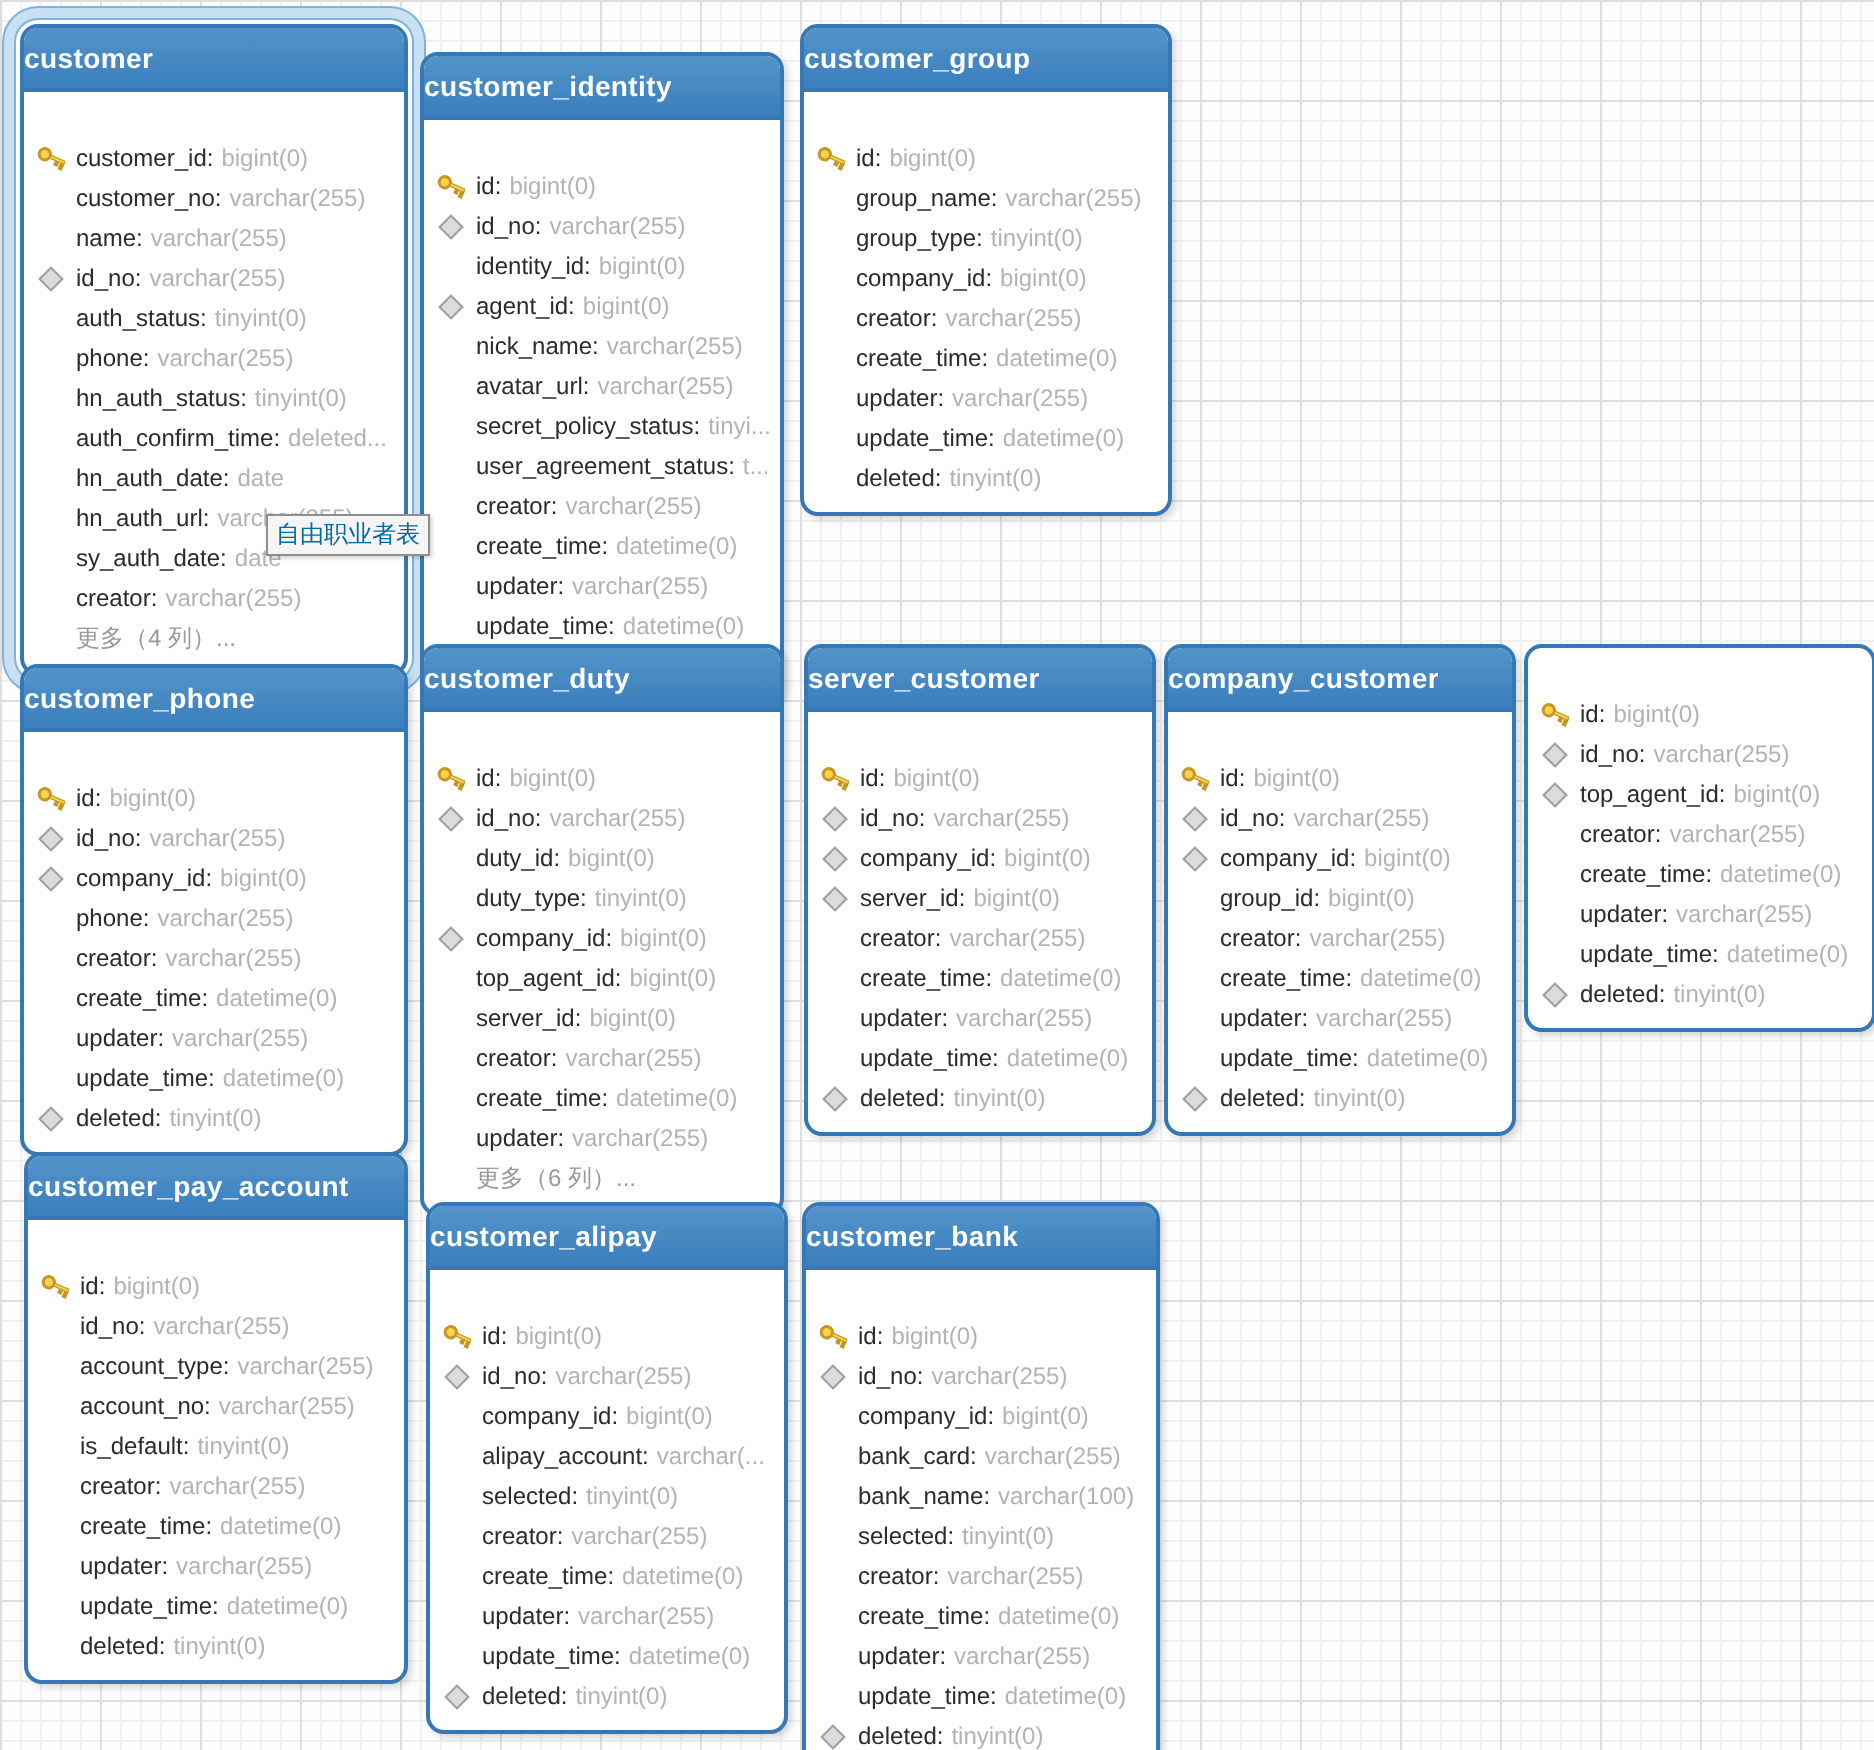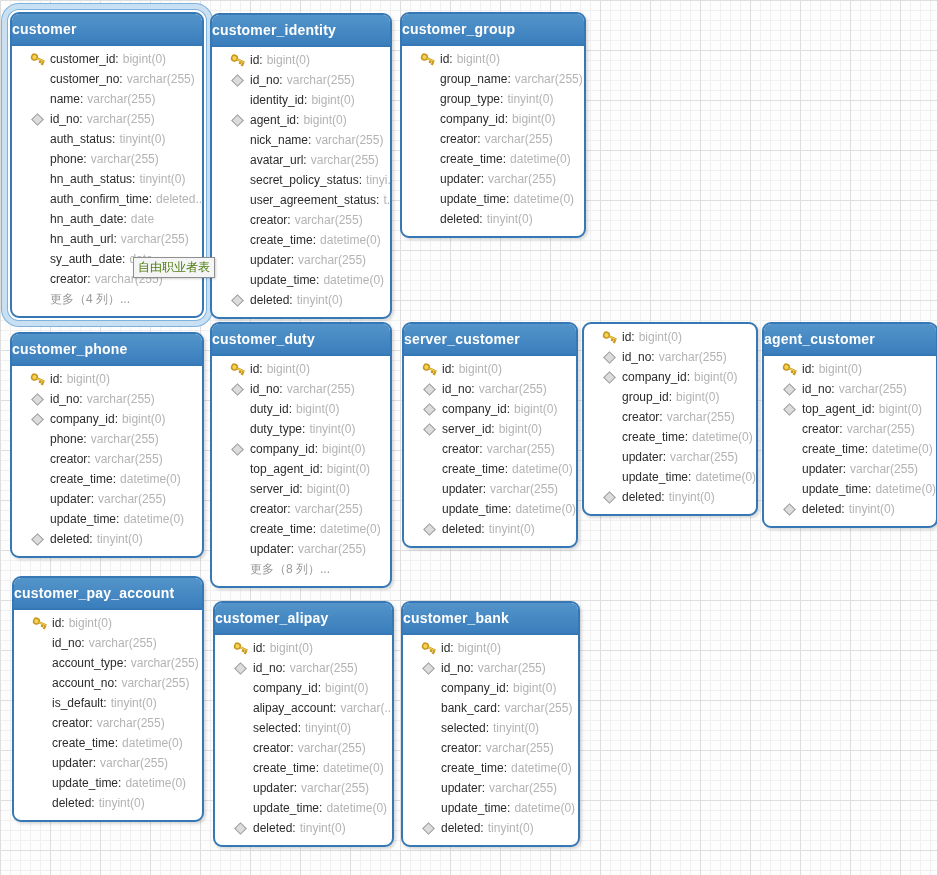--- a/index.html
+++ b/index.html
@@ -55,21 +55,21 @@
     height:30px;
     background:linear-gradient(180deg,var(--header-blue-top) 0%,var(--header-blue-bottom) 100%);
     border-bottom:2px solid var(--table-border);
     display:flex;align-items:center;justify-content:flex-start;
   }
   .table-title{
     color:#ffffff;font-weight:bold;font-size:14px;
     white-space:nowrap;overflow:hidden;
     letter-spacing:0.2px;
   }
-  .table-body{padding:3px 0 7px 12px;}
+  .table-body{padding:3px 0 7px 0;margin-top:20px;}
   .field-row{
     height:20px;line-height:20px;
     display:flex;align-items:center;
     white-space:nowrap;overflow:hidden;
     font-size:12px;
   }
   .icon-cell{
     width:26px;min-width:26px;height:20px;
     display:flex;align-items:center;justify-content:center;
   }
@@ -82,21 +82,21 @@
   }
   .field-name{color:var(--field-name-color);}
   .field-type{color:var(--field-type-color);margin-left:4px;}
   .more-label{color:var(--more-color);}
   #tooltip{
     position:absolute;z-index:20;
     background:var(--tooltip-bg);
     border:1px solid var(--tooltip-border);
     font-size:12px;line-height:17px;
     padding:1px 4px;
-    color:#4d7c0f;
+    color:#0369a1;
     box-shadow:1px 1px 2px rgba(0,0,0,0.18);
     white-space:nowrap;
   }
 </style>
 </head>
 <body>
 
 <div id="canvas">
   <div id="tables-layer">
       <div class="table selected" style="left: 10px; top: 12px; width: 190px;">
@@ -173,21 +173,21 @@
             <span class="icon-cell"></span>
             <span class="field-name">creator:</span>
             <span class="field-type">varchar(255)</span>
           </div>
           <div class="field-row">
             <span class="icon-cell"></span>
             <span class="more-label">更多（4 列）...</span>
           </div>
         </div>
       </div>
-      <div class="table" style="left: 210px; top: 13px; width: 178px;">
+      <div class="table" style="left: 210px; top: 26px; width: 178px;">
         <div class="table-header">
           <span class="table-title">customer_identity</span>
         </div>
         <div class="table-body">
           <div class="field-row">
             <span class="icon-cell">
               <svg viewBox="0 0 18 18" class="key-icon-svg">
                 <g transform="rotate(24 9 9)">
                   <circle cx="5" cy="8" r="3" fill="var(--key-gold)" stroke="var(--key-outline)" stroke-width="1.6"></circle>
                   <path d="M8 8 L16.5 8 M12.5 8 L12.5 11.5 M15.5 8 L15.5 12.5" stroke="var(--key-outline)" stroke-width="2.4" fill="none"></path>
@@ -454,21 +454,21 @@
             <span class="field-name">create_time:</span>
             <span class="field-type">datetime(0)</span>
           </div>
           <div class="field-row">
             <span class="icon-cell"></span>
             <span class="field-name">updater:</span>
             <span class="field-type">varchar(255)</span>
           </div>
           <div class="field-row">
             <span class="icon-cell"></span>
-            <span class="more-label">更多（8 列）...</span>
+            <span class="more-label">更多（6 列）...</span>
           </div>
         </div>
       </div>
       <div class="table" style="left: 402px; top: 322px; width: 172px;">
         <div class="table-header">
           <span class="table-title">server_customer</span>
         </div>
         <div class="table-body">
           <div class="field-row">
             <span class="icon-cell">
@@ -527,20 +527,23 @@
           <div class="field-row">
             <span class="icon-cell">
               <span class="diamond-icon"></span>
             </span>
             <span class="field-name">deleted:</span>
             <span class="field-type">tinyint(0)</span>
           </div>
         </div>
       </div>
       <div class="table" style="left: 582px; top: 322px; width: 172px;">
+        <div class="table-header">
+          <span class="table-title">company_customer</span>
+        </div>
         <div class="table-body">
           <div class="field-row">
             <span class="icon-cell">
               <svg viewBox="0 0 18 18" class="key-icon-svg">
                 <g transform="rotate(24 9 9)">
                   <circle cx="5" cy="8" r="3" fill="var(--key-gold)" stroke="var(--key-outline)" stroke-width="1.6"></circle>
                   <path d="M8 8 L16.5 8 M12.5 8 L12.5 11.5 M15.5 8 L15.5 12.5" stroke="var(--key-outline)" stroke-width="2.4" fill="none"></path>
                   <path d="M8.5 8 L16 8" stroke="var(--key-gold)" stroke-width="1" fill="none"></path>
                 </g>
               </svg>
@@ -590,23 +593,20 @@
           <div class="field-row">
             <span class="icon-cell">
               <span class="diamond-icon"></span>
             </span>
             <span class="field-name">deleted:</span>
             <span class="field-type">tinyint(0)</span>
           </div>
         </div>
       </div>
       <div class="table" style="left: 762px; top: 322px; width: 172px;">
-        <div class="table-header">
-          <span class="table-title">agent_customer</span>
-        </div>
         <div class="table-body">
           <div class="field-row">
             <span class="icon-cell">
               <svg viewBox="0 0 18 18" class="key-icon-svg">
                 <g transform="rotate(24 9 9)">
                   <circle cx="5" cy="8" r="3" fill="var(--key-gold)" stroke="var(--key-outline)" stroke-width="1.6"></circle>
                   <path d="M8 8 L16.5 8 M12.5 8 L12.5 11.5 M15.5 8 L15.5 12.5" stroke="var(--key-outline)" stroke-width="2.4" fill="none"></path>
                   <path d="M8.5 8 L16 8" stroke="var(--key-gold)" stroke-width="1" fill="none"></path>
                 </g>
               </svg>
@@ -818,20 +818,25 @@
           </div>
           <div class="field-row">
             <span class="icon-cell"></span>
             <span class="field-name">company_id:</span>
             <span class="field-type">bigint(0)</span>
           </div>
           <div class="field-row">
             <span class="icon-cell"></span>
             <span class="field-name">bank_card:</span>
             <span class="field-type">varchar(255)</span>
+          </div>
+          <div class="field-row">
+            <span class="icon-cell"></span>
+            <span class="field-name">bank_name:</span>
+            <span class="field-type">varchar(100)</span>
           </div>
           <div class="field-row">
             <span class="icon-cell"></span>
             <span class="field-name">selected:</span>
             <span class="field-type">tinyint(0)</span>
           </div>
           <div class="field-row">
             <span class="icon-cell"></span>
             <span class="field-name">creator:</span>
             <span class="field-type">varchar(255)</span>

